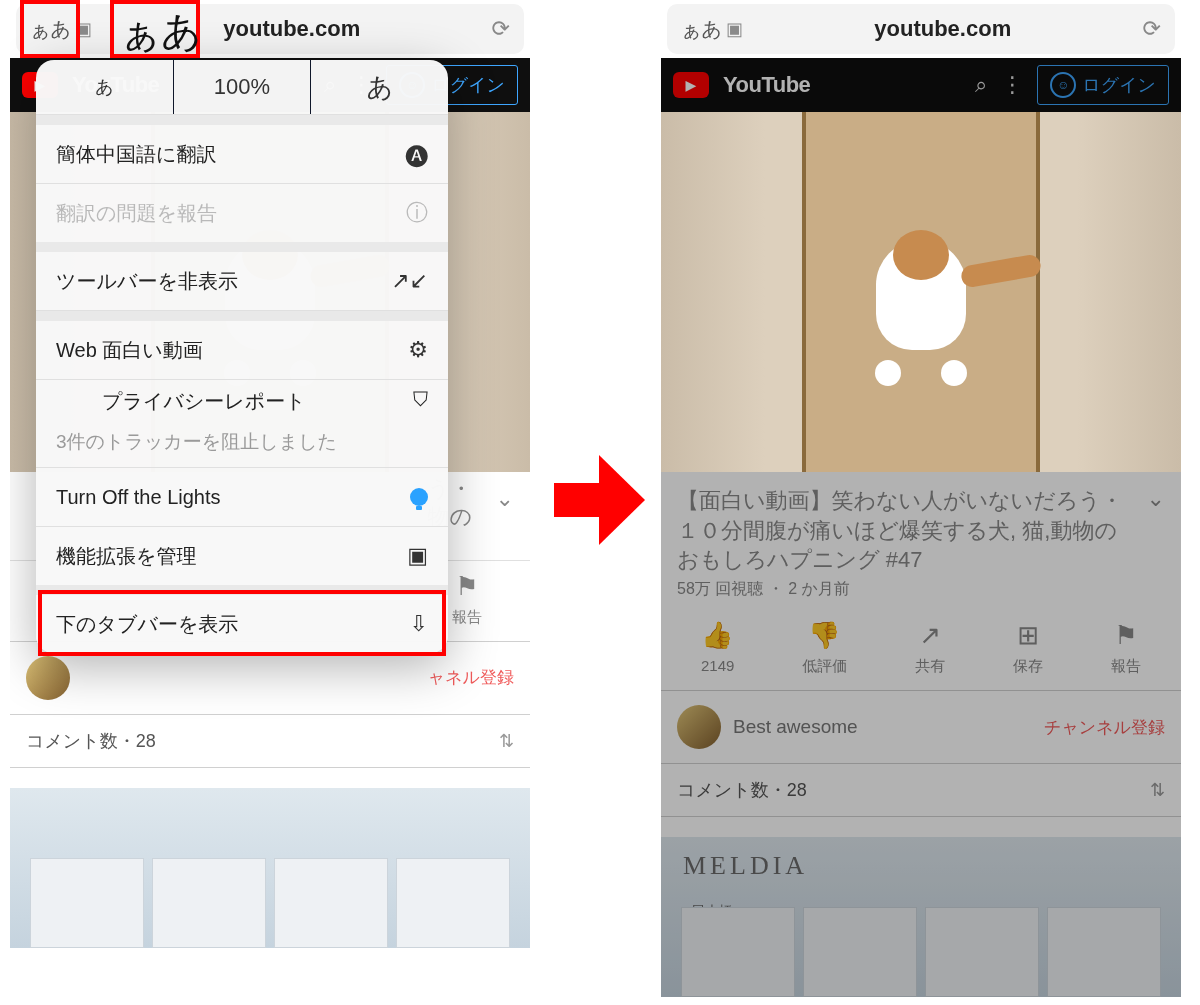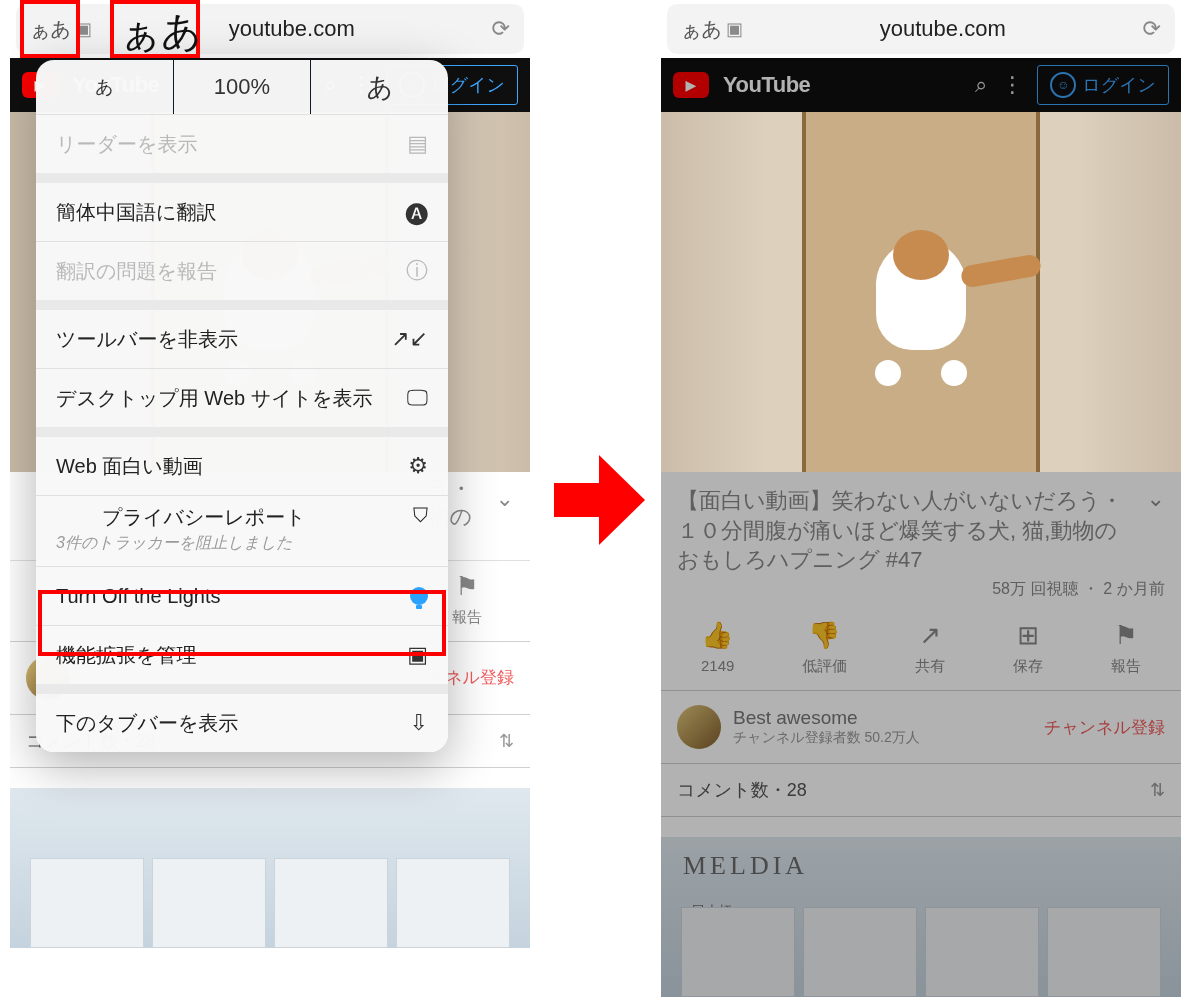--- a/index.html
+++ b/index.html
@@ -37,20 +37,21 @@
   .addrbar .aa {
     font-size: 20px;
     color: #555;
   }
   .addrbar .puzzle { margin-left:4px; color:#8a8a8a; font-size:18px; }
   .addrbar .url {
     flex: 1;
     text-align: center;
     font-size: 22px;
     color: #222;
+    font-weight: bold;
   }
   .addrbar .reload { color:#888; font-size:22px; }
 
   
   .yth {
     height: 54px;
     background: #0f0f0f;
     display: flex;
     align-items: center;
     padding: 0 12px;
@@ -92,21 +93,21 @@
   .cat .head{width:56px;height:50px;background:#c78b4f;border-radius:50%;position:absolute;top:-10px;left:50%;transform:translateX(-50%);}
   .cat .paws{position:absolute;bottom:-6px;left:50%;transform:translateX(-50%);display:flex;gap:40px;}
   .cat .paw{width:26px;height:26px;background:#fff;border-radius:50%;}
   .cat .tail{position:absolute;top:20px;right:-60px;width:80px;height:22px;background:#c78b4f;border-radius:12px;transform:rotate(-10deg);}
   
 
   
   .titleblock{ padding:14px 16px 4px; display:flex; gap:10px;}
   .titleblock .title{ font-size:22px; color:#888; line-height:1.35; flex:1;}
   .titleblock .chev{ font-size:22px; color:#888; }
-  .viewline{ padding:0 16px 10px; font-size:16px; color:#888;text-align:right;}
+  .viewline{ padding:0 16px 10px; font-size:16px; color:#888;}
   .actions{
     display:flex; justify-content:space-around; padding:10px 6px 14px; color:#888;
     border-bottom:1px solid #d0d0d0;
   }
   .actions .act{ display:flex;flex-direction:column;align-items:center;gap:6px; font-size:15px;}
   .actions .act .ic{ font-size:26px;}
   .channel{
     display:flex;align-items:center;padding:14px 16px;gap:12px;border-bottom:1px solid #d0d0d0;
   }
   .channel .av{width:44px;height:44px;border-radius:50%;background:linear-gradient(135deg,#e2c77a,#825f2f);}
@@ -153,21 +154,21 @@
     display:flex;align-items:center;justify-content:space-between;
     height:58px;padding:0 20px;font-size:20px;color:#222;
   }
   .mitem.disabled{color:#b9b9b9;}
   .mitem .ic{font-size:22px;color:#333;}
   .mitem.disabled .ic{color:#b9b9b9;}
   .sep{height:1px;background:#e0e0e0;}
   .gap{height:10px;background:#e9e9e9;}
   .privacy{padding:8px 20px 12px 20px;}
   .privacy .t{display:flex;justify-content:space-between;font-size:20px;color:#222;margin-left:46px;}
-  .privacy .s{font-size:16px;color:#9a9a9a;margin-top:2px;font-style:italic;}
+  .privacy .s{font-size:19px;color:#9a9a9a;margin-top:14px;}
 
   
   .redbox{position:absolute;border:4px solid #ff0000;box-sizing:border-box;z-index:40;}
   .rb1{left:10px;top:0;width:60px;height:58px;}
   .rb2{left:100px;top:0;width:90px;height:58px;}
   .rb3{left:28px;top:590px;width:408px;height:66px;}
   .float-aa{
     position:absolute;left:110px;top:4px;font-size:40px;color:#111;z-index:41;font-weight:500;
   }
 
@@ -282,46 +283,38 @@
       </div>
   </div>
 
   <div class="popup">
     <div class="zoomrow">
       <div style="font-size:18px;">あ</div>
       <div>100%</div>
       <div style="font-size:26px;">あ</div>
     </div>
 
-    <div class="mitem disabled">
-      <span>リーダーを表示</span>
-      <span class="ic">▤</span>
-    </div>
     <div class="gap"></div>
 
     <div class="mitem">
       <span>簡体中国語に翻訳</span>
       <span class="ic">🅐</span>
     </div>
     <div class="sep"></div>
     <div class="mitem disabled">
       <span>翻訳の問題を報告</span>
       <span class="ic">ⓘ</span>
     </div>
     <div class="gap"></div>
 
     <div class="mitem">
       <span>ツールバーを非表示</span>
       <span class="ic">↗↙</span>
     </div>
     <div class="sep"></div>
-    <div class="mitem">
-      <span>デスクトップ用 Web サイトを表示</span>
-      <span class="ic">🖵</span>
-    </div>
     <div class="gap"></div>
 
     <div class="mitem">
       <span>Web 面白い動画</span>
       <span class="ic">⚙</span>
     </div>
     <div class="sep"></div>
     <div class="privacy">
       <div class="t">
         <span>プライバシーレポート</span>
@@ -423,21 +416,20 @@
       <div class="act">
           <span class="ic">⚑</span>
           <span>報告</span>
         </div>
     </div>
 
     <div class="channel">
       <div class="av"></div>
       <div class="info">
         <div class="name">Best awesome</div>
-        <div class="subs">チャンネル登録者数 50.2万人</div>
       </div>
       <div class="subbtn">チャンネル登録</div>
     </div>
 
     <div class="comments">
       <span><span>コメント数</span>・<span>28</span></span>
       <span style="color:#999;">⇅</span>
     </div>
 
     <div class="ad">

